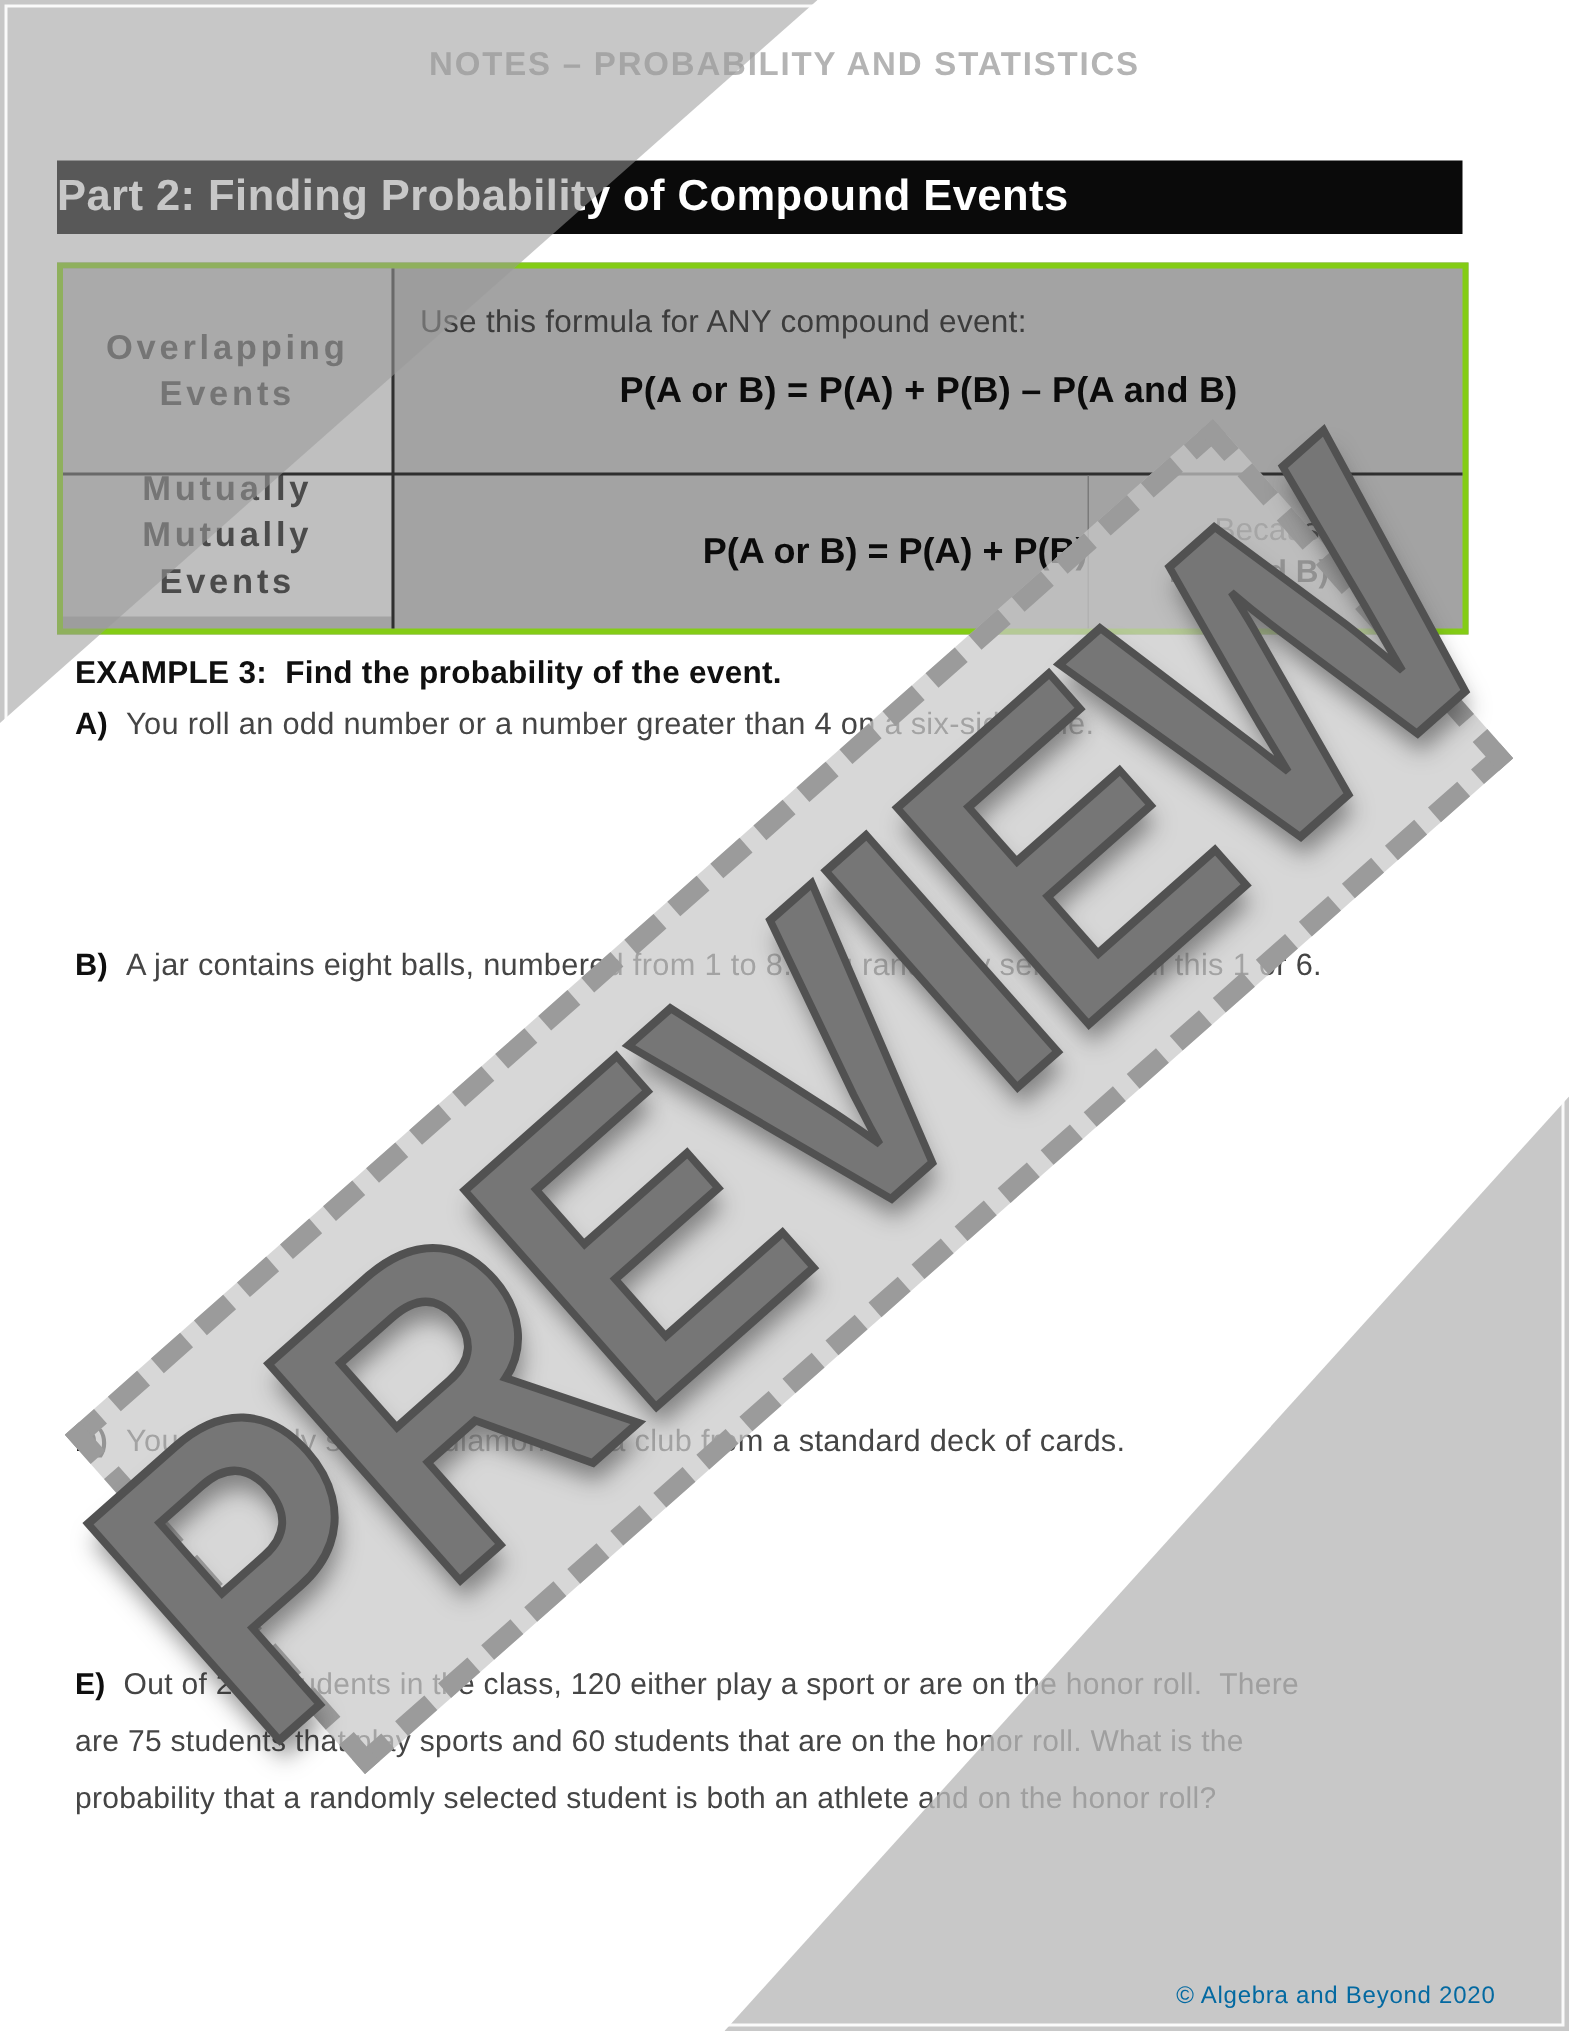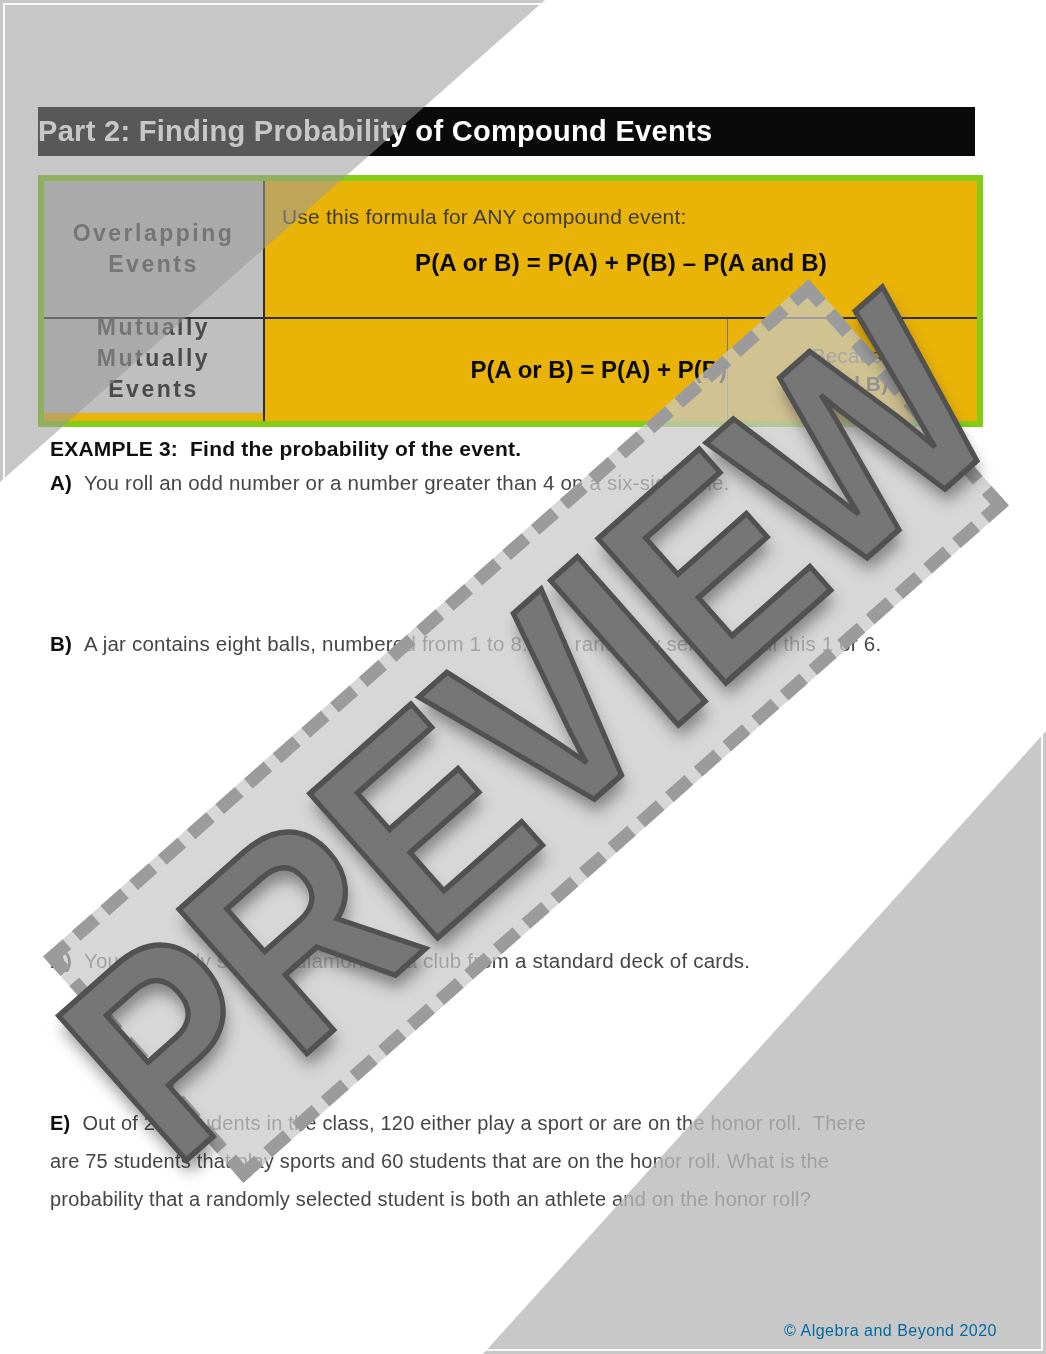--- a/index.html
+++ b/index.html
@@ -22,21 +22,21 @@
     background:#0a0a0a; z-index:10; display:flex; align-items:center;
   }
   .banner span {
     color:#ffffff; font-weight:bold; font-size:29px;
     letter-spacing:0.3px; 
   }
 
   
   .ftable {
     position:absolute; left:38px; top:175px; width:933px; height:240px;
-    border:6px solid #84cc16; z-index:10; background:#eab308;
+    border:4px solid #84cc16; z-index:10; background:#a3a3a3;
   }
   .ft-abs { position:absolute; }
   .ft-col1-r1 { left:0; top:0; width:219px; height:136px; background:#bfbfbf; }
   .ft-col1-r2 { left:0; top:122px; width:219px; height:110px; background:#bfbfbf; }
   .ft-div-h  { left:0; top:136px; width:100%; height:2px; background:#2f2f2f; }
   .ft-div-v1 { left:219px; top:0; width:2px; height:100%; background:#2f2f2f; }
   .ft-div-v2 { left:683px; top:138px; width:1px; height:102px; background:#7a7a7a; }
   .ft-label {
     display:flex; flex-direction:column; align-items:center; justify-content:center;
     font-weight:bold; font-size:23px; letter-spacing:2.5px;
@@ -108,20 +108,21 @@
     -webkit-text-stroke:5px #515151;
     text-shadow:-6px 10px 14px rgba(45,45,45,0.5);
     transform:scaleY(1.12);
   }
 </style>
 </head>
 <body>
 
 <div class="page">
 
+  <div class="header-title pre">NOTES – PROBABILITY AND STATISTICS</div>
 
   <div class="banner">
     <span>Part 2: Finding Probability of Compound Events</span>
   </div>
 
   <div class="ftable">
     <div class="ft-abs ft-col1-r1 ft-label">
       <span>Overlapping</span>
       <span>Events</span>
     </div>

